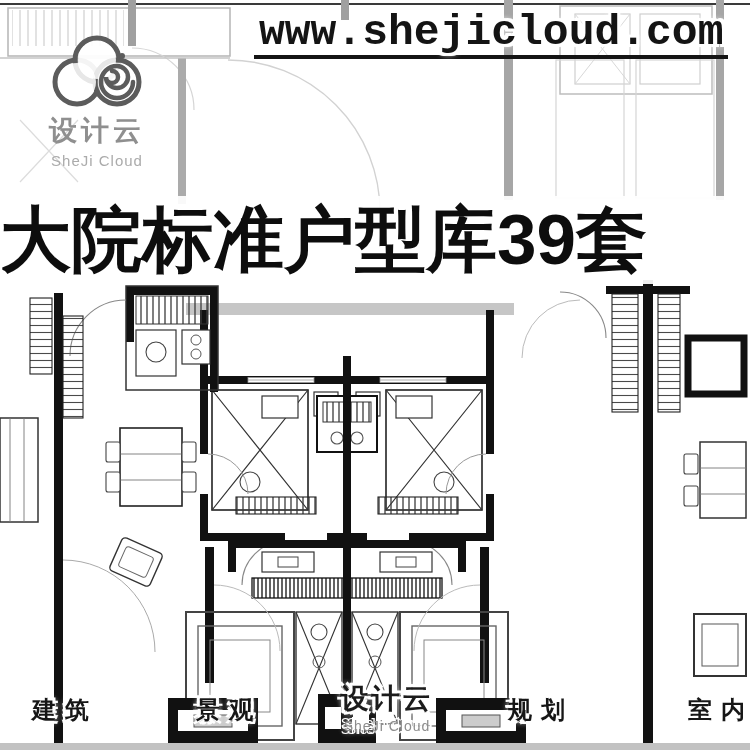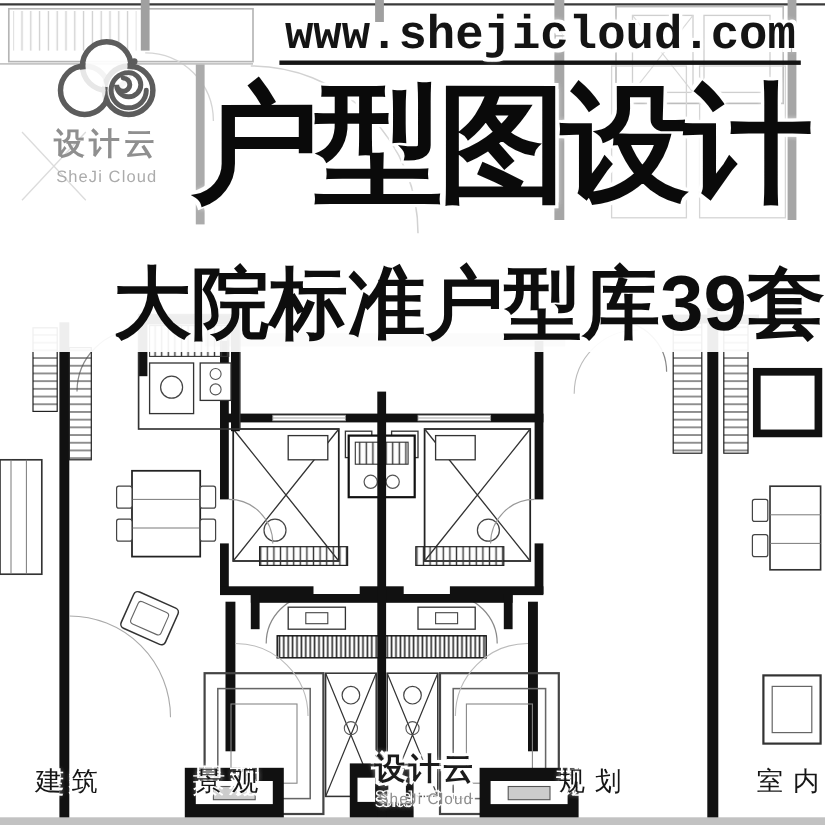--- a/index.html
+++ b/index.html
@@ -22,27 +22,27 @@
   .brand{position:absolute;left:18px;top:30px;width:158px;text-align:center;}
   .brand .cloud-wrap{display:block;margin:0 auto;width:104px;height:84px;}
   .brand .brand-zh{display:block;font-size:28px;font-weight:bold;color:var(--logo-gray);letter-spacing:4px;margin-top:-2px;}
   .brand .brand-en{display:block;font-size:15px;color:var(--logo-gray-light);letter-spacing:1px;margin-top:2px;}
   .main-title{
     position:absolute;left:174px;top:70px;white-space:nowrap;
     font-size:117px;line-height:1.04;font-weight:900;color:var(--title-ink);letter-spacing:-5px;
   }
   .subtitle-band{
     position:absolute;left:0;top:196px;width:750px;height:88px;
-    background:rgba(255,255,255,0.93);display:flex;align-items:center;justify-content:flex-end;margin-top:36px;
+    background:rgba(255,255,255,0.93);display:flex;align-items:center;justify-content:flex-start;
   }
   .subtitle{white-space:nowrap;font-size:71px;font-weight:900;color:#0d0d0d;letter-spacing:0px;}
   .footer-label{
-    position:absolute;top:694px;font-size:24px;font-weight:normal;color:#161616;letter-spacing:9px;white-space:nowrap;
-  }
-  .cat-0{left:32px;} .cat-1{left:178px;} .cat-2{left:508px;} .cat-3{left:688px;}
+    position:absolute;top:694px;font-size:24px;font-weight:bold;color:#161616;letter-spacing:9px;white-space:nowrap;
+  }
+  .cat-0{left:32px;} .cat-1{left:196px;} .cat-2{left:508px;} .cat-3{left:688px;}
   .footer-brand{position:absolute;left:322px;top:680px;width:130px;text-align:center;}
   .footer-brand .fb-zh{display:block;font-size:28px;font-weight:bold;color:#1b1b1b;letter-spacing:3px;}
   .footer-brand .fb-en{display:block;font-size:14px;color:#8d8d8d;letter-spacing:1px;margin-top:0px;}
   .bottom-bar{position:absolute;left:0;top:743px;width:750px;height:7px;background:var(--bottom-bar);}
 </style>
 </head>
 <body>
 
 <div class="poster">
 
@@ -210,21 +210,20 @@
         <circle cx="52" cy="30" r="19" fill="#ffffff" fill-opacity="0.85"></circle>
         <circle cx="72" cy="52" r="19" fill="#ffffff" fill-opacity="0.85"></circle>
         <path d="M88,52 a16,16 0 1,1 -16,-16 a11,11 0 1,1 -11,11 a6,6 0 1,0 6,-6" fill="none" stroke="#5c5c5c" stroke-width="4.5" stroke-linecap="round"></path>
         <circle cx="77" cy="26" r="3" fill="#5c5c5c"></circle>
       </svg>
     </span>
     <span class="brand-zh">设计云</span>
     <span class="brand-en">SheJi Cloud</span>
   </div>
 
-  <div class="main-title halo">户型图设计</div>
 
   <div class="subtitle-band">
     <span class="subtitle">大院标准户型库39套</span>
   </div>
 
   <span class="footer-label cat-0 halo">建筑</span>
   <span class="footer-label cat-1 halo">景观</span>
   <span class="footer-label cat-2 halo">规划</span>
   <span class="footer-label cat-3 halo">室内</span>
 

